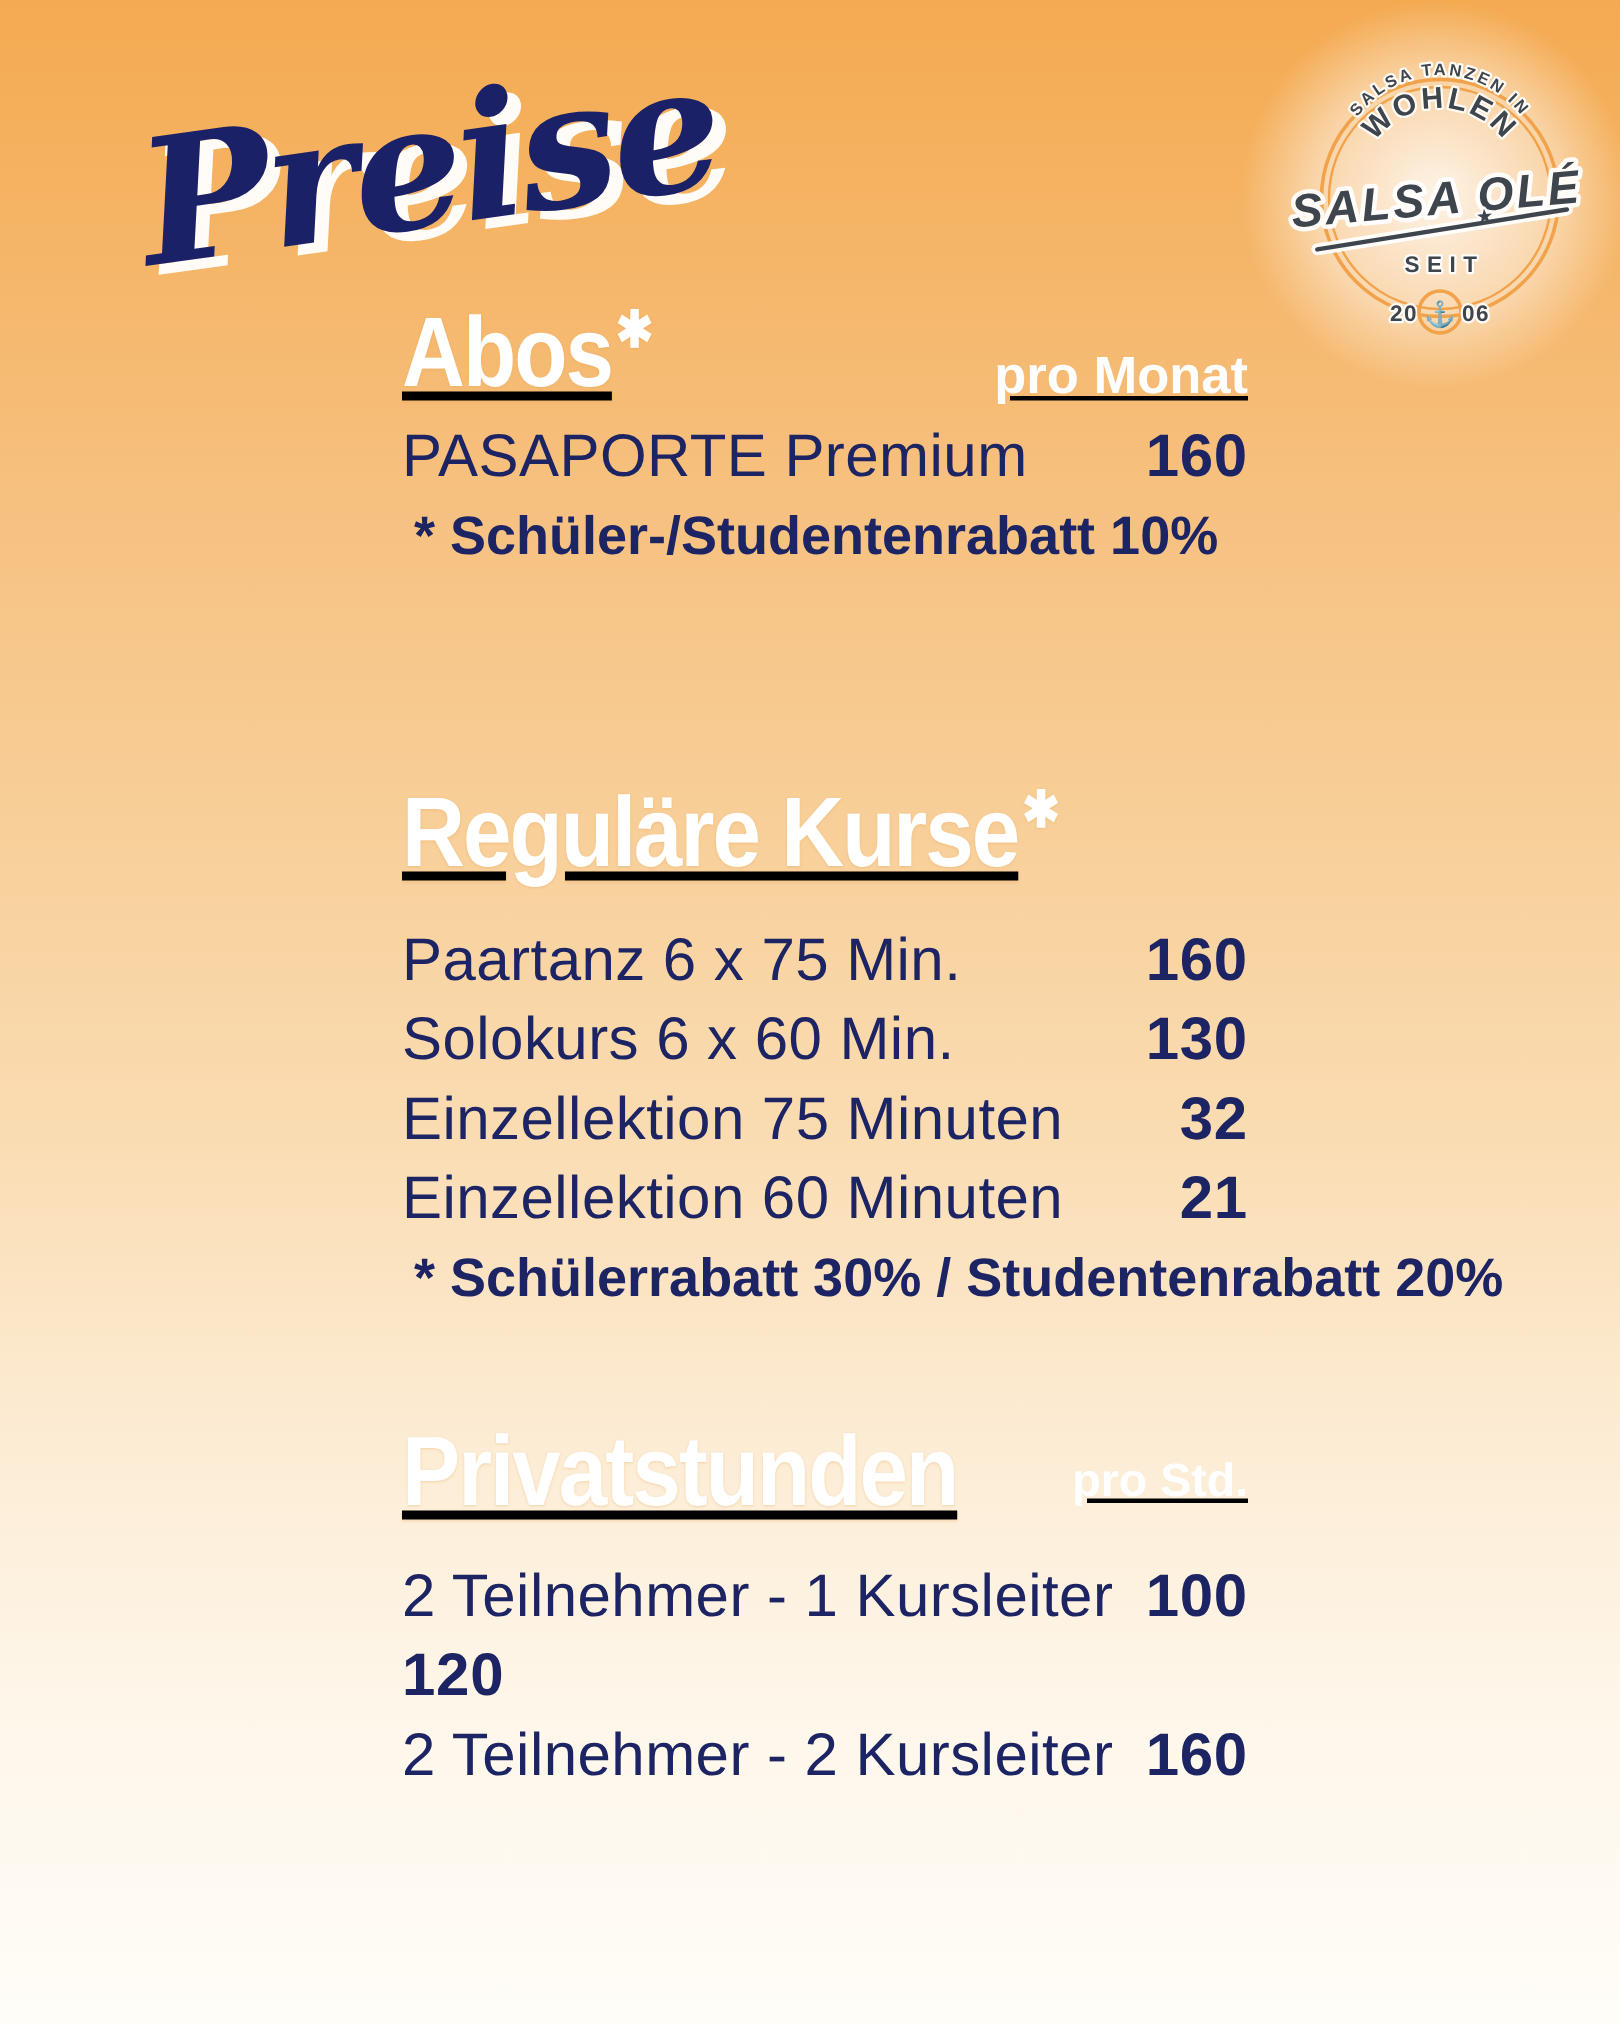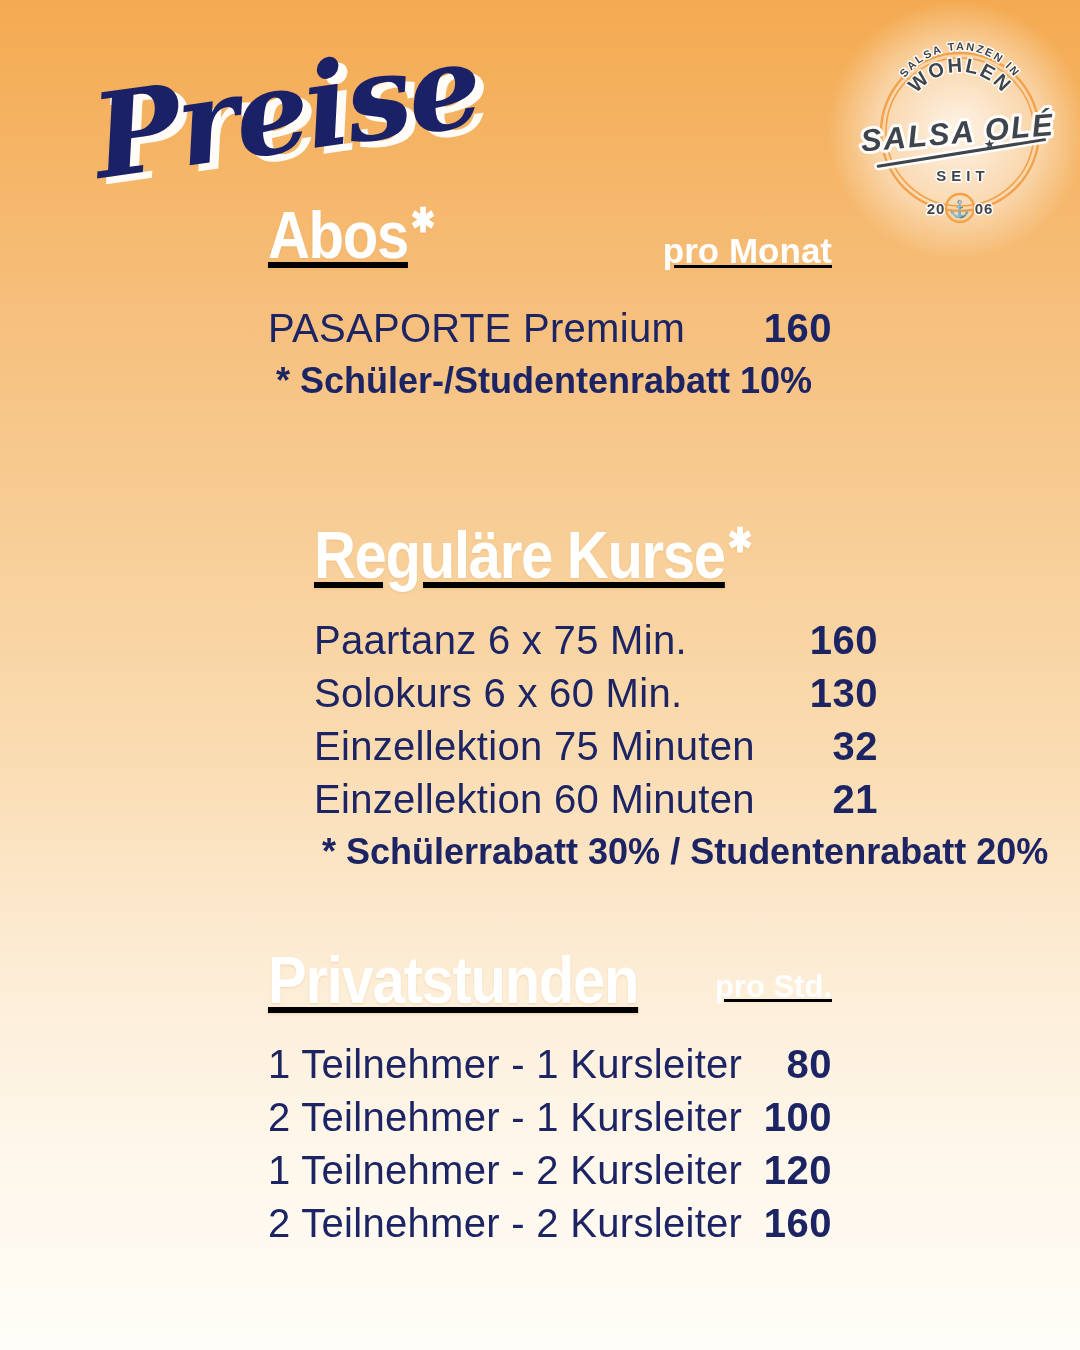--- a/index.html
+++ b/index.html
@@ -38,33 +38,33 @@
   .wordmark  { font-size:31px; font-weight:700; font-style:italic; letter-spacing:2px; }
   .star-glyph{ font-size:13px; }
   .seit      { font-size:15px; font-weight:700; letter-spacing:5px; }
   .year      { font-size:15px; font-weight:700; letter-spacing:1px; }
   .anchor-glyph { font-size:17px; fill:#f1a24a; font-weight:700; }
   .underline-halo { stroke:rgba(255,255,255,0.92); stroke-width:8; fill:none; stroke-linecap:round; }
   .underline      { stroke:#3e454c; stroke-width:3; fill:none; stroke-linecap:round; }
   
   section { position:absolute; left:268px; width:564px; }
   #sec-abos   { top:214px; }
-  #sec-kurse  { top:534px;margin-left:46px; }
+  #sec-kurse  { top:534px; }
   #sec-privat { top:948px; }
   .sec-head { display:flex; justify-content:space-between; align-items:flex-end; height:64px;text-decoration:underline; }
   .sec-title-wrap {
     display:inline-block; transform:scaleX(0.88); transform-origin:left bottom;
     font-size:66px; font-weight:800; color:#ffffff; letter-spacing:-1.5px;
     line-height:64px; white-space:nowrap;
     text-shadow:0 1px 2px rgba(230,160,80,0.35);
   }
   .ast { display:inline-block; font-size:34px; position:relative; top:-26px; margin-left:3px; letter-spacing:0; }
   .unit { font-size:35px; font-weight:700; color:#ffffff; line-height:1; padding-bottom:10px; white-space:nowrap; }
   .rows { display:block; }
-  #sec-abos   .rows { margin-top:24px; }
+  #sec-abos   .rows { }
   #sec-kurse  .rows { margin-top:16px; }
   #sec-privat .rows { margin-top:26px; }
   .row { display:flex; justify-content:space-between; align-items:center; height:53px; font-size:40px; color:#1d2464; }
   .row-label { font-weight:400; letter-spacing:0.3px; white-space:nowrap; }
   .row-price { font-weight:700; letter-spacing:0.5px; }
   .footnote { margin-top:5px; padding-left:8px; font-size:36px; font-weight:700; color:#1d2464; white-space:nowrap; }
 </style>
 </head>
 <body>
 
@@ -143,29 +143,24 @@
     <div class="footnote">* Schülerrabatt 30% / Studentenrabatt 20%</div>
   </section>
 
   <section id="sec-privat">
     <div class="sec-head">
       <h2 class="sec-title-wrap" style="margin:0"><span>Privatstunden</span></h2>
       <span class="unit" style="font-size:31px">pro Std.</span>
     </div>
     <div class="rows">
       <div class="row">
-        <span class="row-label">1 Teilnehmer - 1 Kursleiter</span>
-        <span class="row-price">80</span>
-      </div>
-      <div class="row">
         <span class="row-label">2 Teilnehmer - 1 Kursleiter</span>
         <span class="row-price">100</span>
       </div>
       <div class="row">
-        <span class="row-label">1 Teilnehmer - 2 Kursleiter</span>
         <span class="row-price">120</span>
       </div>
       <div class="row">
         <span class="row-label">2 Teilnehmer - 2 Kursleiter</span>
         <span class="row-price">160</span>
       </div>
     </div>
   </section>
 
 </div>

